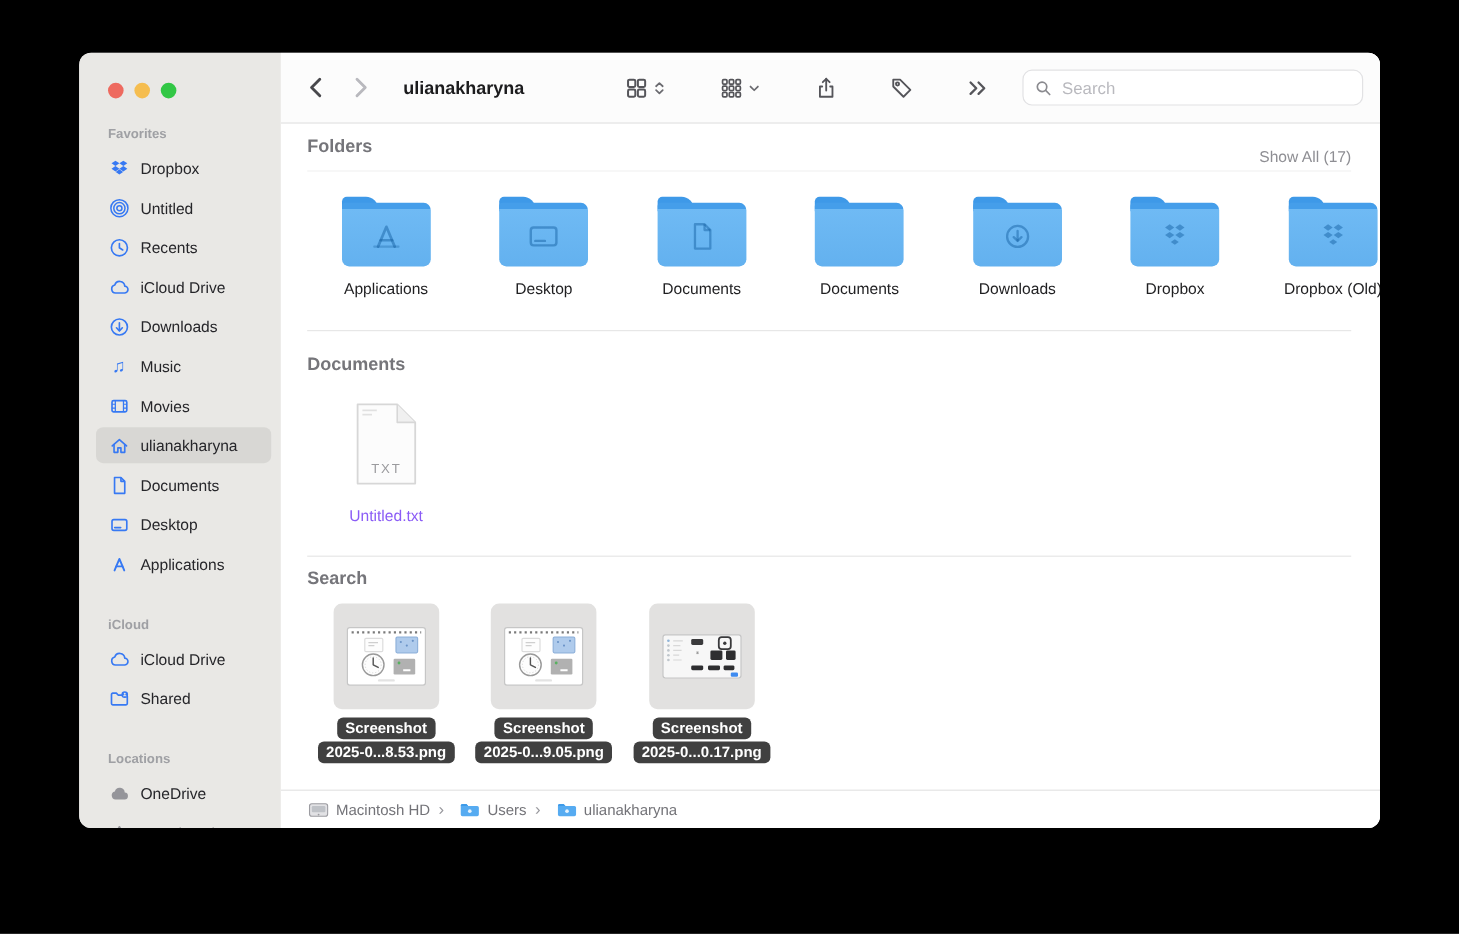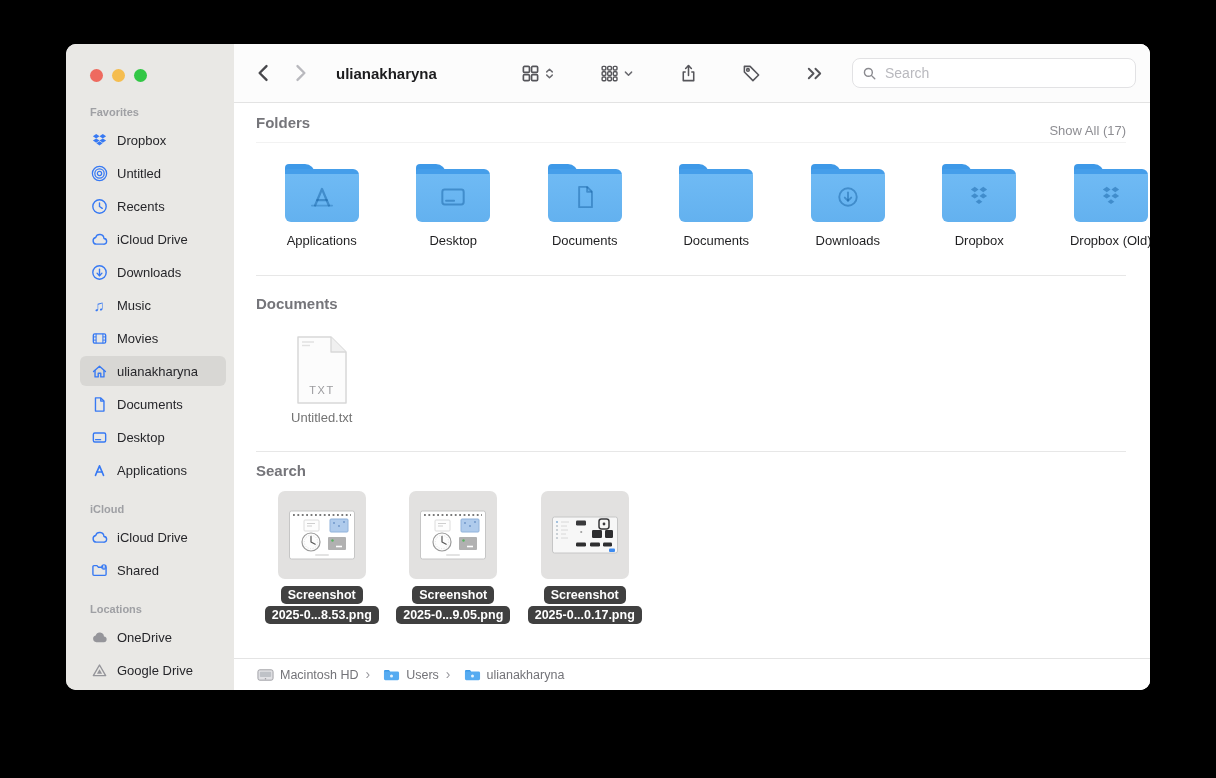--- a/index.html
+++ b/index.html
@@ -11,21 +11,21 @@
   .mac-window{position:absolute;left:66px;top:44px;width:1084px;height:646px;border-radius:10px;
     overflow:hidden;display:flex;background:#fff;box-shadow:0 30px 80px rgba(0,0,0,.85), 0 0 0 1px rgba(0,0,0,.25);}
 
   
   .sidebar{width:168px;flex:0 0 168px;background:#E9E8E5;position:relative;padding-top:62px;overflow:hidden;}
   .traffic{position:absolute;top:25px;left:24px;display:flex;gap:9px;}
   .light{width:13px;height:13px;border-radius:50%;}
   .light.red{background:#EE6A5F;}.light.yellow{background:#F5BD4F;}.light.green{background:#32C745;}
   .sb-header{font-size:11px;font-weight:700;color:#9FA0A4;margin:0 0 7px 24px;}
   .sb-section{margin-bottom:14px;}
-  .sb-section + .sb-section{margin-top:18px;}
+  .sb-section + .sb-section{margin-top:30px;}
   .sb-list{list-style:none;margin:0;padding:0;display:flex;flex-direction:column;gap:3px;}
   .sb-item{display:flex;align-items:center;gap:9px;height:30px;margin:0 8px 0 14px;padding-left:10px;border-radius:6px;cursor:default;}
   .sb-item.selected{background:#D8D7D4;}
   .sb-icon{width:18px;height:18px;display:flex;align-items:center;justify-content:center;color:#3779F3;flex:0 0 18px;}
   .sb-icon svg{width:17px;height:17px;}
   .sb-icon .uni{font-size:15px;line-height:17px;}
   .tint-gray .sb-icon{color:#95959A;}
   .sb-label{font-size:13px;color:#26262A;white-space:nowrap;}
 
   
@@ -68,21 +68,21 @@
   .folder::before{content:"";position:absolute;left:0;top:0;width:30px;height:12px;border-radius:4px 10px 0 0;background:#3E99E8;}
   .folder::after{content:"";position:absolute;left:0;right:0;top:5px;bottom:0;border-radius:3px 6px 6px 6px;
     background:linear-gradient(180deg,#459EEA 0%,#459EEA 9%,#6FBAF4 10%,#63B1EF 100%);}
   .folder-glyph{position:absolute;left:0;right:0;top:8px;bottom:0;display:flex;align-items:center;justify-content:center;z-index:1;color:rgba(16,90,158,.45);}
   .folder-glyph svg{width:32px;height:30px;}
 
   .documents-section{border-bottom:1px solid #E7E7E7;padding:12px 0 26px;}
   .documents-section .sec-head{height:30px;}
   .docs-grid{padding-top:16px;}
   .file-icon svg{width:56px;height:72px;}
-  .doc-label{margin-top:4px;font-size:13px;color:#737373;}
+  .doc-label{margin-top:16px;font-size:13px;color:#8b5cf6;}
 
   .images-section{padding-top:10px;}
   .images-grid{padding-top:12px;}
   .thumb{width:88px;height:88px;border-radius:7px;display:flex;align-items:center;justify-content:center;}
   .image-item.selected .thumb{background:#E2E1E0;}
   .thumb-art svg{width:68px;height:52px;}
   .pill-labels{margin-top:7px;display:flex;flex-direction:column;align-items:center;gap:2px;}
   .pill{display:inline-block;background:#404040;color:#fff;font-size:12.5px;font-weight:700;
     border-radius:5px;padding:1px 7px;line-height:16px;white-space:nowrap;}
 

